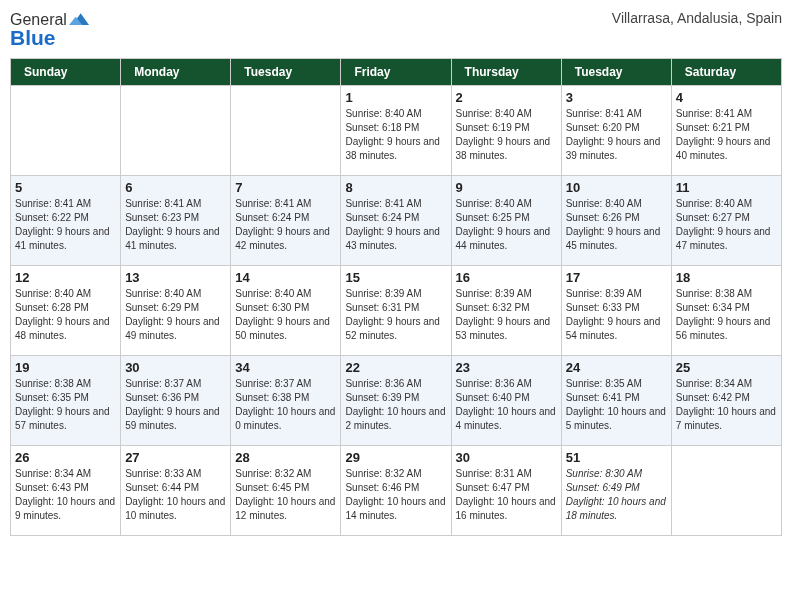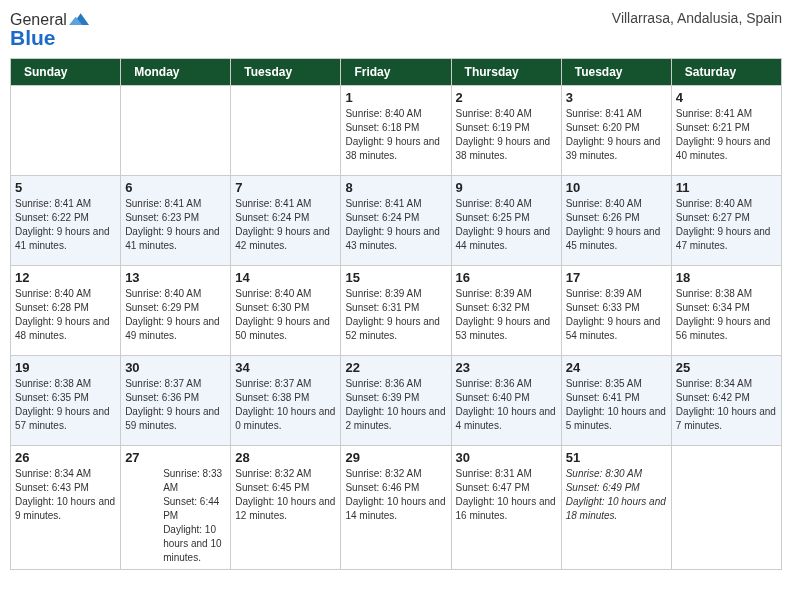--- a/index.html
+++ b/index.html
@@ -280,21 +280,21 @@
       </tr>
       <tr>
         <td>
           <div class="day-number">26</div>
           <div class="day-info" style="white-space: pre-line;">Sunrise: 8:34 AM
 Sunset: 6:43 PM
 Daylight: 10 hours and 9 minutes.</div>
         </td>
         <td>
           <div class="day-number">27</div>
-          <div class="day-info" style="white-space: pre-line; margin-left: 38px;">Sunrise: 8:33 AM
+          <div class="day-info" style="white-space: pre-line;">Sunrise: 8:33 AM
 Sunset: 6:44 PM
 Daylight: 10 hours and 10 minutes.</div>
         </td>
         <td>
           <div class="day-number">28</div>
           <div class="day-info" style="white-space: pre-line;">Sunrise: 8:32 AM
 Sunset: 6:45 PM
 Daylight: 10 hours and 12 minutes.</div>
         </td>
         <td>

